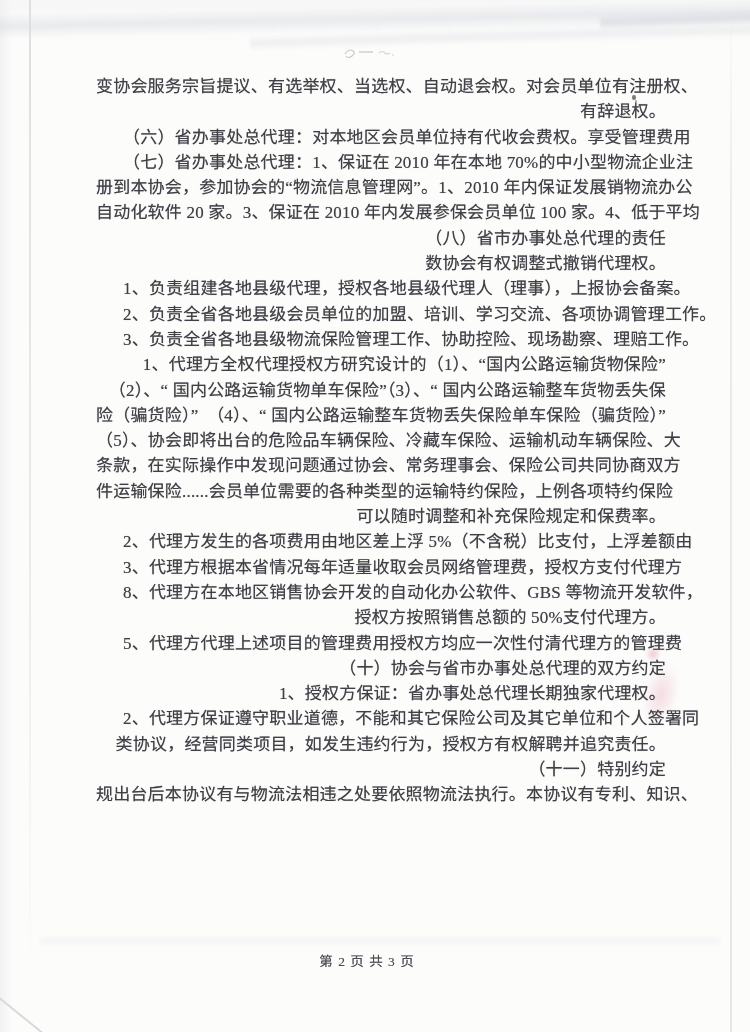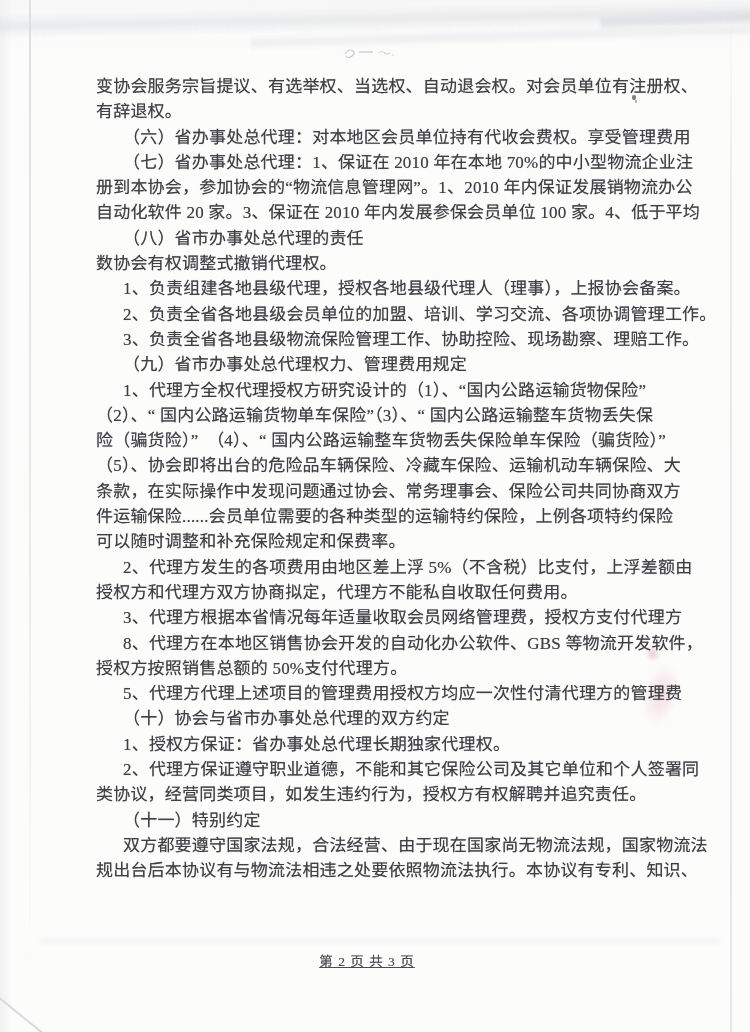--- a/index.html
+++ b/index.html
@@ -27,28 +27,28 @@
   .streak.s3{left:600px;top:12px;width:160px;height:16px;transform:rotate(-2deg);
     background:linear-gradient(180deg,rgba(214,215,221,0),rgba(208,210,218,0.6),rgba(214,215,221,0));}
   .streak.s4{left:40px;top:936px;width:680px;height:10px;
     background:linear-gradient(180deg,rgba(230,230,234,0),rgba(228,228,233,0.35),rgba(230,230,234,0));}
   
   .doc-body{
     position:absolute;left:96px;top:74px;width:570px;
     color:#3f3f45;font-size:17px;
     text-shadow:0 0 0.7px rgba(64,64,72,0.6);
   }
-  .line{height:25.3px;line-height:25.3px;white-space:nowrap;letter-spacing:0.2px;}
+  .line{height:25.3px;line-height:25.3px;white-space:nowrap;letter-spacing:0.2px;text-align:right;}
   .line.indent{padding-left:27px;}
   .footer{
     position:absolute;left:0;top:950px;width:750px;text-align:center;
     color:#4a4a52;font-size:13.5px;letter-spacing:1px;
     text-shadow:0 0 0.6px rgba(70,70,80,0.55);
   }
-  .footer span{position:relative;left:-8px;text-decoration:underline;}
+  .footer span{position:relative;left:-8px;}
   
   .scribble{position:absolute;left:333px;top:40px;width:80px;height:24px;opacity:0.55;filter:blur(0.4px);}
   .smudge-a{position:absolute;left:645px;top:646px;width:16px;height:16px;border-radius:50%;
     background:radial-gradient(circle,rgba(210,110,135,0.35),rgba(210,110,135,0) 70%);filter:blur(1px);}
   .smudge-b{position:absolute;left:644px;top:664px;width:34px;height:62px;border-radius:50%;
     transform:rotate(14deg);
     background:radial-gradient(ellipse,rgba(224,140,160,0.30),rgba(224,140,160,0) 72%);filter:blur(2px);}
   .crease{position:absolute;left:-4px;top:994px;width:66px;height:2px;background:#d9d9dd;
     transform:rotate(39deg);transform-origin:left top;filter:blur(0.5px);}
   .speck{position:absolute;left:632px;top:95px;width:4px;height:5px;border-radius:45%;
@@ -85,40 +85,37 @@
       <div class="line">有辞退权。</div>
       <div class="line indent">（六）省办事处总代理：对本地区会员单位持有代收会费权。享受管理费用</div>
       <div class="line indent">（七）省办事处总代理：1、保证在 2010 年在本地 70%的中小型物流企业注</div>
       <div class="line">册到本协会，参加协会的“物流信息管理网”。1、2010 年内保证发展销物流办公</div>
       <div class="line">自动化软件 20 家。3、保证在 2010 年内发展参保会员单位 100 家。4、低于平均</div>
       <div class="line indent">（八）省市办事处总代理的责任</div>
       <div class="line">数协会有权调整式撤销代理权。</div>
       <div class="line indent">1、负责组建各地县级代理，授权各地县级代理人（理事），上报协会备案。</div>
       <div class="line indent">2、负责全省各地县级会员单位的加盟、培训、学习交流、各项协调管理工作。</div>
       <div class="line indent">3、负责全省各地县级物流保险管理工作、协助控险、现场勘察、理赔工作。</div>
-      <div class="line indent">（九）省市办事处总代理权力、管理费用规定</div>
       <div class="line indent">1、代理方全权代理授权方研究设计的（1）、“国内公路运输货物保险”</div>
       <div class="line">（2）、“ 国内公路运输货物单车保险”（3）、“ 国内公路运输整车货物丢失保</div>
       <div class="line">险（骗货险）”　（4）、“ 国内公路运输整车货物丢失保险单车保险（骗货险）”</div>
       <div class="line">（5）、协会即将出台的危险品车辆保险、冷藏车保险、运输机动车辆保险、大</div>
       <div class="line">条款，在实际操作中发现问题通过协会、常务理事会、保险公司共同协商双方</div>
       <div class="line">件运输保险......会员单位需要的各种类型的运输特约保险，上例各项特约保险</div>
       <div class="line">可以随时调整和补充保险规定和保费率。</div>
       <div class="line indent">2、代理方发生的各项费用由地区差上浮 5%（不含税）比支付，上浮差额由</div>
-      <div class="line">授权方和代理方双方协商拟定，代理方不能私自收取任何费用。</div>
       <div class="line indent">3、代理方根据本省情况每年适量收取会员网络管理费，授权方支付代理方</div>
       <div class="line indent">8、代理方在本地区销售协会开发的自动化办公软件、GBS 等物流开发软件，</div>
       <div class="line">授权方按照销售总额的 50%支付代理方。</div>
       <div class="line indent">5、代理方代理上述项目的管理费用授权方均应一次性付清代理方的管理费</div>
       <div class="line indent">（十）协会与省市办事处总代理的双方约定</div>
       <div class="line indent">1、授权方保证：省办事处总代理长期独家代理权。</div>
       <div class="line indent">2、代理方保证遵守职业道德，不能和其它保险公司及其它单位和个人签署同</div>
       <div class="line">类协议，经营同类项目，如发生违约行为，授权方有权解聘并追究责任。</div>
       <div class="line indent">（十一）特别约定</div>
-      <div class="line indent">双方都要遵守国家法规，合法经营、由于现在国家尚无物流法规，国家物流法</div>
       <div class="line">规出台后本协议有与物流法相违之处要依照物流法执行。本协议有专利、知识、</div>
     </div>
 
   <div class="footer">
     <span>第 2 页 共 3 页</span>
   </div>
 
 </div>
 
 </body></html>

